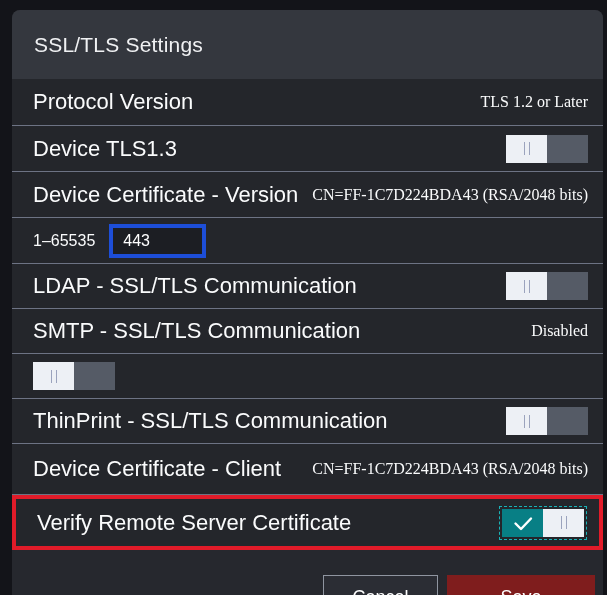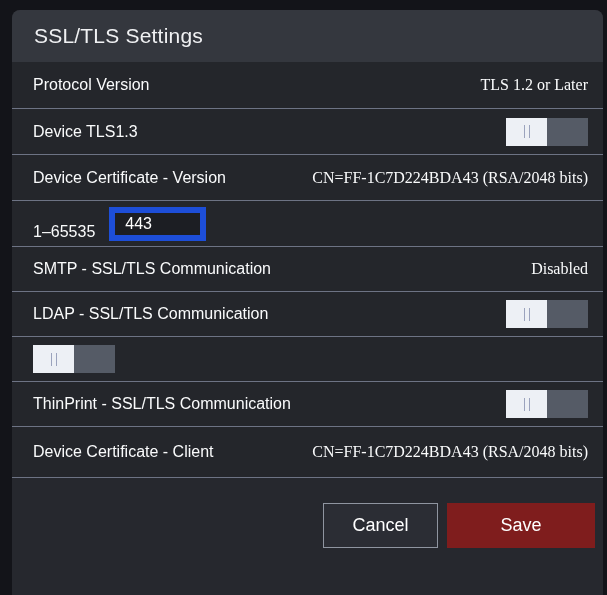--- a/index.html
+++ b/index.html
@@ -15,21 +15,21 @@
     position: absolute;
     left: 12px; top: 10px;
     width: 591px; height: 585px;
     background: #24262b;
     border-radius: 8px 8px 0 0;
     overflow: hidden;
     display: flex;
     flex-direction: column;
   }
   .dialog-header {
-    height: 52px;
+    height: 69px;
     background: #34373e;
     display: flex;
     align-items: center;
     padding: 8px 22px;
     flex: 0 0 auto;
   }
   .dialog-title {
     font-size: 21px;
     font-weight: 400;
     color: #f0f1f3;
@@ -40,21 +40,21 @@
     align-items: center;
     justify-content: space-between;
     padding: 0 15px 0 21px;
     background: #24262b;
     flex: 0 0 auto;
   }
   .h46 { height: 46px; }
   .h45 { height: 45px; }
   .h36 { height: 52px; }
   .row + .row { border-top: 1px solid #6d7384; }
-  .row-label { font-size: 16px; color: #fafbfc; white-space: nowrap; }
+  .row-label { font-size: 22px; color: #fafbfc; white-space: nowrap; }
   .row-value { font-size: 16px; color: #fafbfc; white-space: nowrap; text-align: right; font-family: Liberation Serif, serif; }
   .row-bottom-divider { border-bottom: 1px solid #6d7384; }
 
   
   .toggle {
     width: 82px; height: 28px;
     display: flex;
     flex: 0 0 auto;
     cursor: pointer;
   }
@@ -64,26 +64,26 @@
   .toggle .track-on { background: #087f85; }
   .grip {
     display: inline-block;
     width: 6px; height: 13px;
     border-left: 1px solid #9ba3bd;
     border-right: 1px solid #9ba3bd;
   }
   .toggle.focused { outline: 1px dashed #19b3b8; outline-offset: 2px; }
 
   
-  .input-group { display: flex; align-items: flex-end; }
+  .input-group { display: flex; align-items: center; }
   .range-text { font-size: 16px; margin-right: 14px; color: #fafbfc; }
   .port-input {
     width: 97px; height: 34px;
     background: #1c1e23;
-    border: 6px solid #1d4ed8;
+    border: 4px solid #1d4ed8;
     color: #ffffff;
     font-size: 16px;
     font-family: "Liberation Sans", "DejaVu Sans", sans-serif;
     padding: 0 10px;
     outline: none;
   }
 
   
   .highlight-box {
     border: 4px solid #e11b29;
@@ -152,32 +152,32 @@
   </div>
 
   <div class="row h46">
     <div class="input-group">
       <span class="range-text">1–65535</span>
       <input class="port-input" type="text" value="443" style="">
     </div>
   </div>
 
   <div class="row h45">
+    <span class="row-label">LDAP - SSL/TLS Communication</span>
+    <div class="toggle">
+      <span class="half thumb">
+          <span class="grip"></span>
+        </span>
+      <span class="half track"></span>
+    </div>
+  </div>
+
+  <div class="row h45">
     <span class="row-label">SMTP - SSL/TLS Communication</span>
     <span class="row-value">Disabled</span>
-  </div>
-
-  <div class="row h45">
-    <span class="row-label">LDAP - SSL/TLS Communication</span>
-    <div class="toggle">
-      <span class="half thumb">
-          <span class="grip"></span>
-        </span>
-      <span class="half track"></span>
-    </div>
   </div>
 
   <div class="row h45">
     <div class="toggle">
       <span class="half thumb">
           <span class="grip"></span>
         </span>
       <span class="half track"></span>
     </div>
   </div>
@@ -190,19 +190,34 @@
         </span>
       <span class="half track"></span>
     </div>
   </div>
 
   <div class="row h36 row-bottom-divider">
     <span class="row-label">Device Certificate - Client</span>
     <span class="row-value">CN=FF-1C7D224BDA43 (RSA/2048 bits)</span>
   </div>
 
+  <div class="highlight-box">
+    <div class="row">
+      <span class="row-label">Verify Remote Server Certificate</span>
+      <div class="toggle focused">
+        <span class="half track-on">
+          <svg width="24" height="24" viewBox="0 0 24 24">
+            <path d="M4.5 12.5 L10 18 L20 7.5" stroke="#ffffff" stroke-width="2.4" fill="none" stroke-linecap="round" stroke-linejoin="round"></path>
+          </svg>
+        </span>
+        <span class="half thumb">
+            <span class="grip"></span>
+          </span>
+      </div>
+    </div>
+  </div>
 
   <div class="dialog-footer">
     <button class="btn btn-cancel">Cancel</button>
     <button class="btn btn-save">Save</button>
   </div>
 
 </div>
 
 </body></html>

